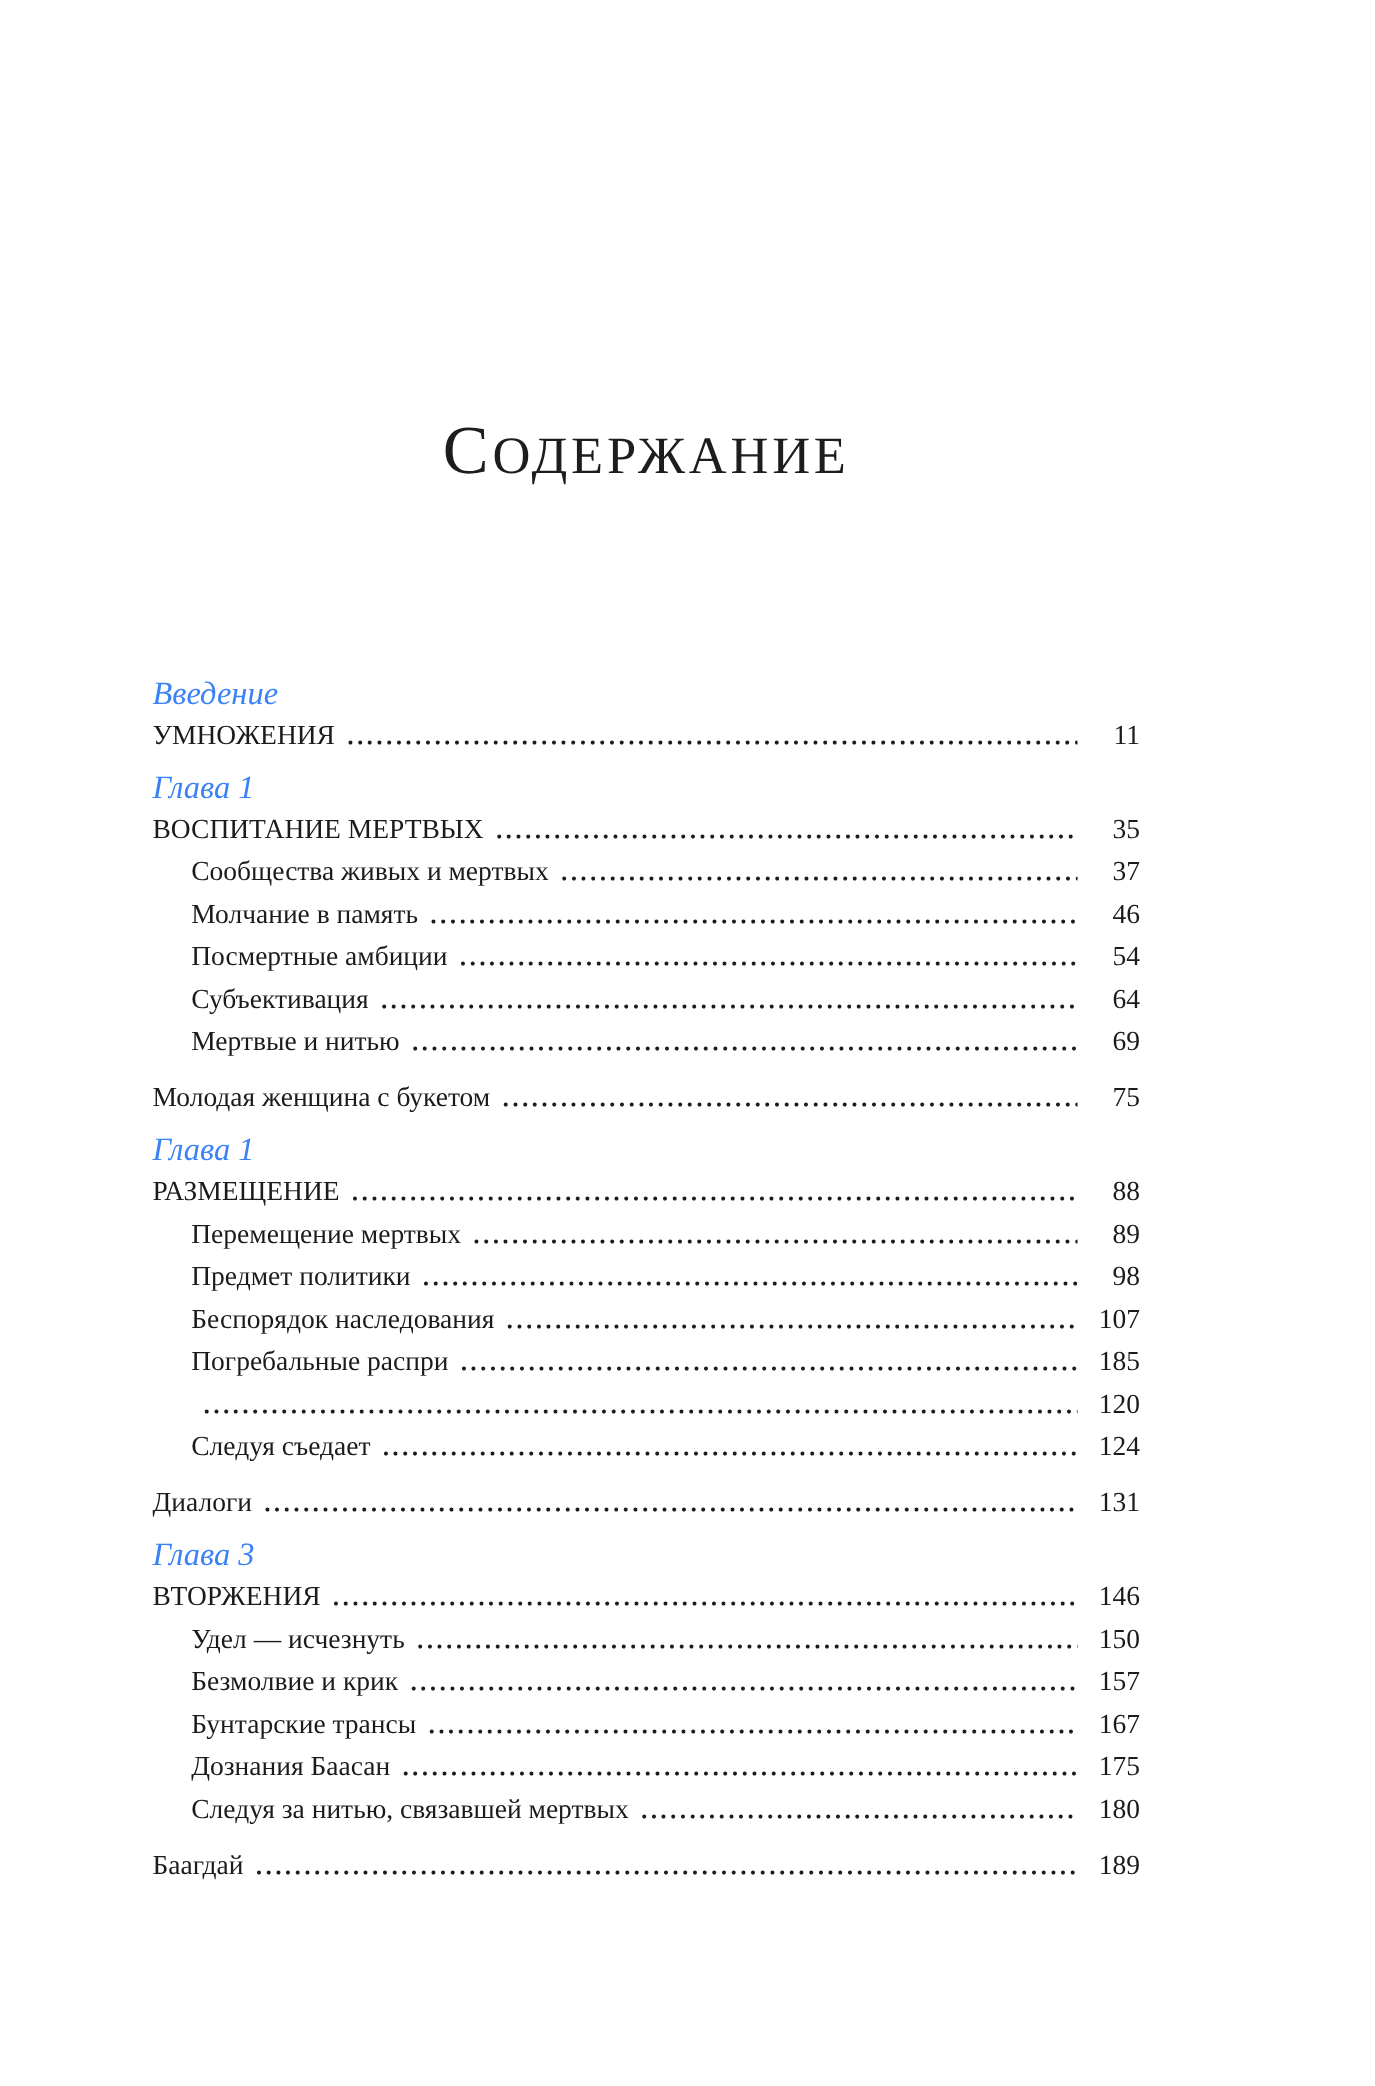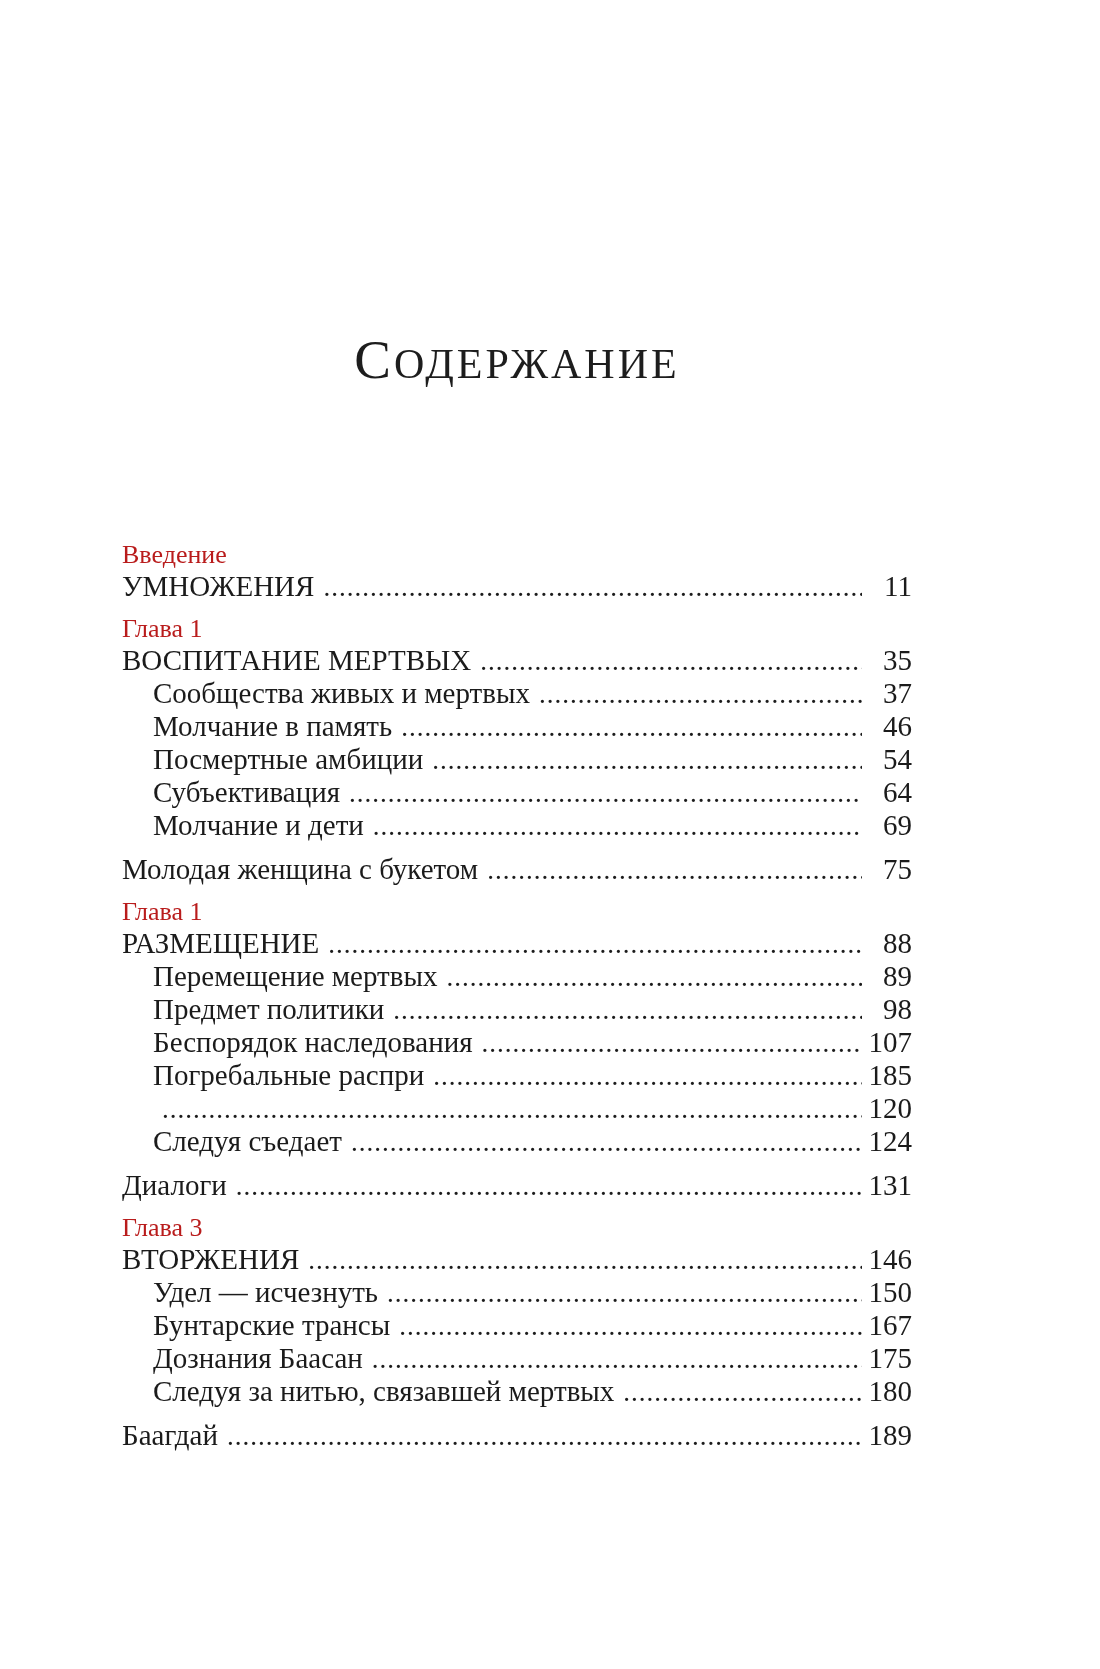--- a/index.html
+++ b/index.html
@@ -37,28 +37,29 @@
   .toc {
     position: absolute;
     top: 540px;
     left: 122px;
     width: 790px;
   }
   .group {
     margin-bottom: 11px;
   }
   .chapter-label {
+    font-style: italic;
     font-size: 26px;
     line-height: 30px;
-    color: #b91c1c;
+    color: #3b82f6;
   }
   .row {
     display: flex;
     align-items: baseline;
-    font-size: 29px;
+    font-size: 22px;
     line-height: 32px;
     white-space: nowrap;
     justify-content: space-between;
   }
   .row.sub {
     padding-left: 31px;
   }
   .etitle {
     flex: 0 0 auto;
   }
@@ -119,21 +120,21 @@
         <span class="etitle">Посмертные амбиции</span>
         <span class="leader"></span>
         <span class="pnum">54</span>
       </div>
       <div class="row sub">
         <span class="etitle">Субъективация</span>
         <span class="leader"></span>
         <span class="pnum">64</span>
       </div>
       <div class="row sub">
-        <span class="etitle">Молчание и дети</span>
+        <span class="etitle">Мертвые и нитью</span>
         <span class="leader"></span>
         <span class="pnum">69</span>
       </div>
     </div>
 
     <div class="group">
       <div class="row main">
         <span class="etitle">Молодая женщина с букетом</span>
         <span class="leader"></span>
         <span class="pnum">75</span>
@@ -190,20 +191,25 @@
       <div class="chapter-label">Глава 3</div>
       <div class="row main">
         <span class="etitle">ВТОРЖЕНИЯ</span>
         <span class="leader"></span>
         <span class="pnum">146</span>
       </div>
       <div class="row sub">
         <span class="etitle">Удел — исчезнуть</span>
         <span class="leader"></span>
         <span class="pnum">150</span>
+      </div>
+      <div class="row sub">
+        <span class="etitle">Безмолвие и крик</span>
+        <span class="leader"></span>
+        <span class="pnum">157</span>
       </div>
       <div class="row sub">
         <span class="etitle">Бунтарские трансы</span>
         <span class="leader"></span>
         <span class="pnum">167</span>
       </div>
       <div class="row sub">
         <span class="etitle">Дознания Баасан</span>
         <span class="leader"></span>
         <span class="pnum">175</span>

